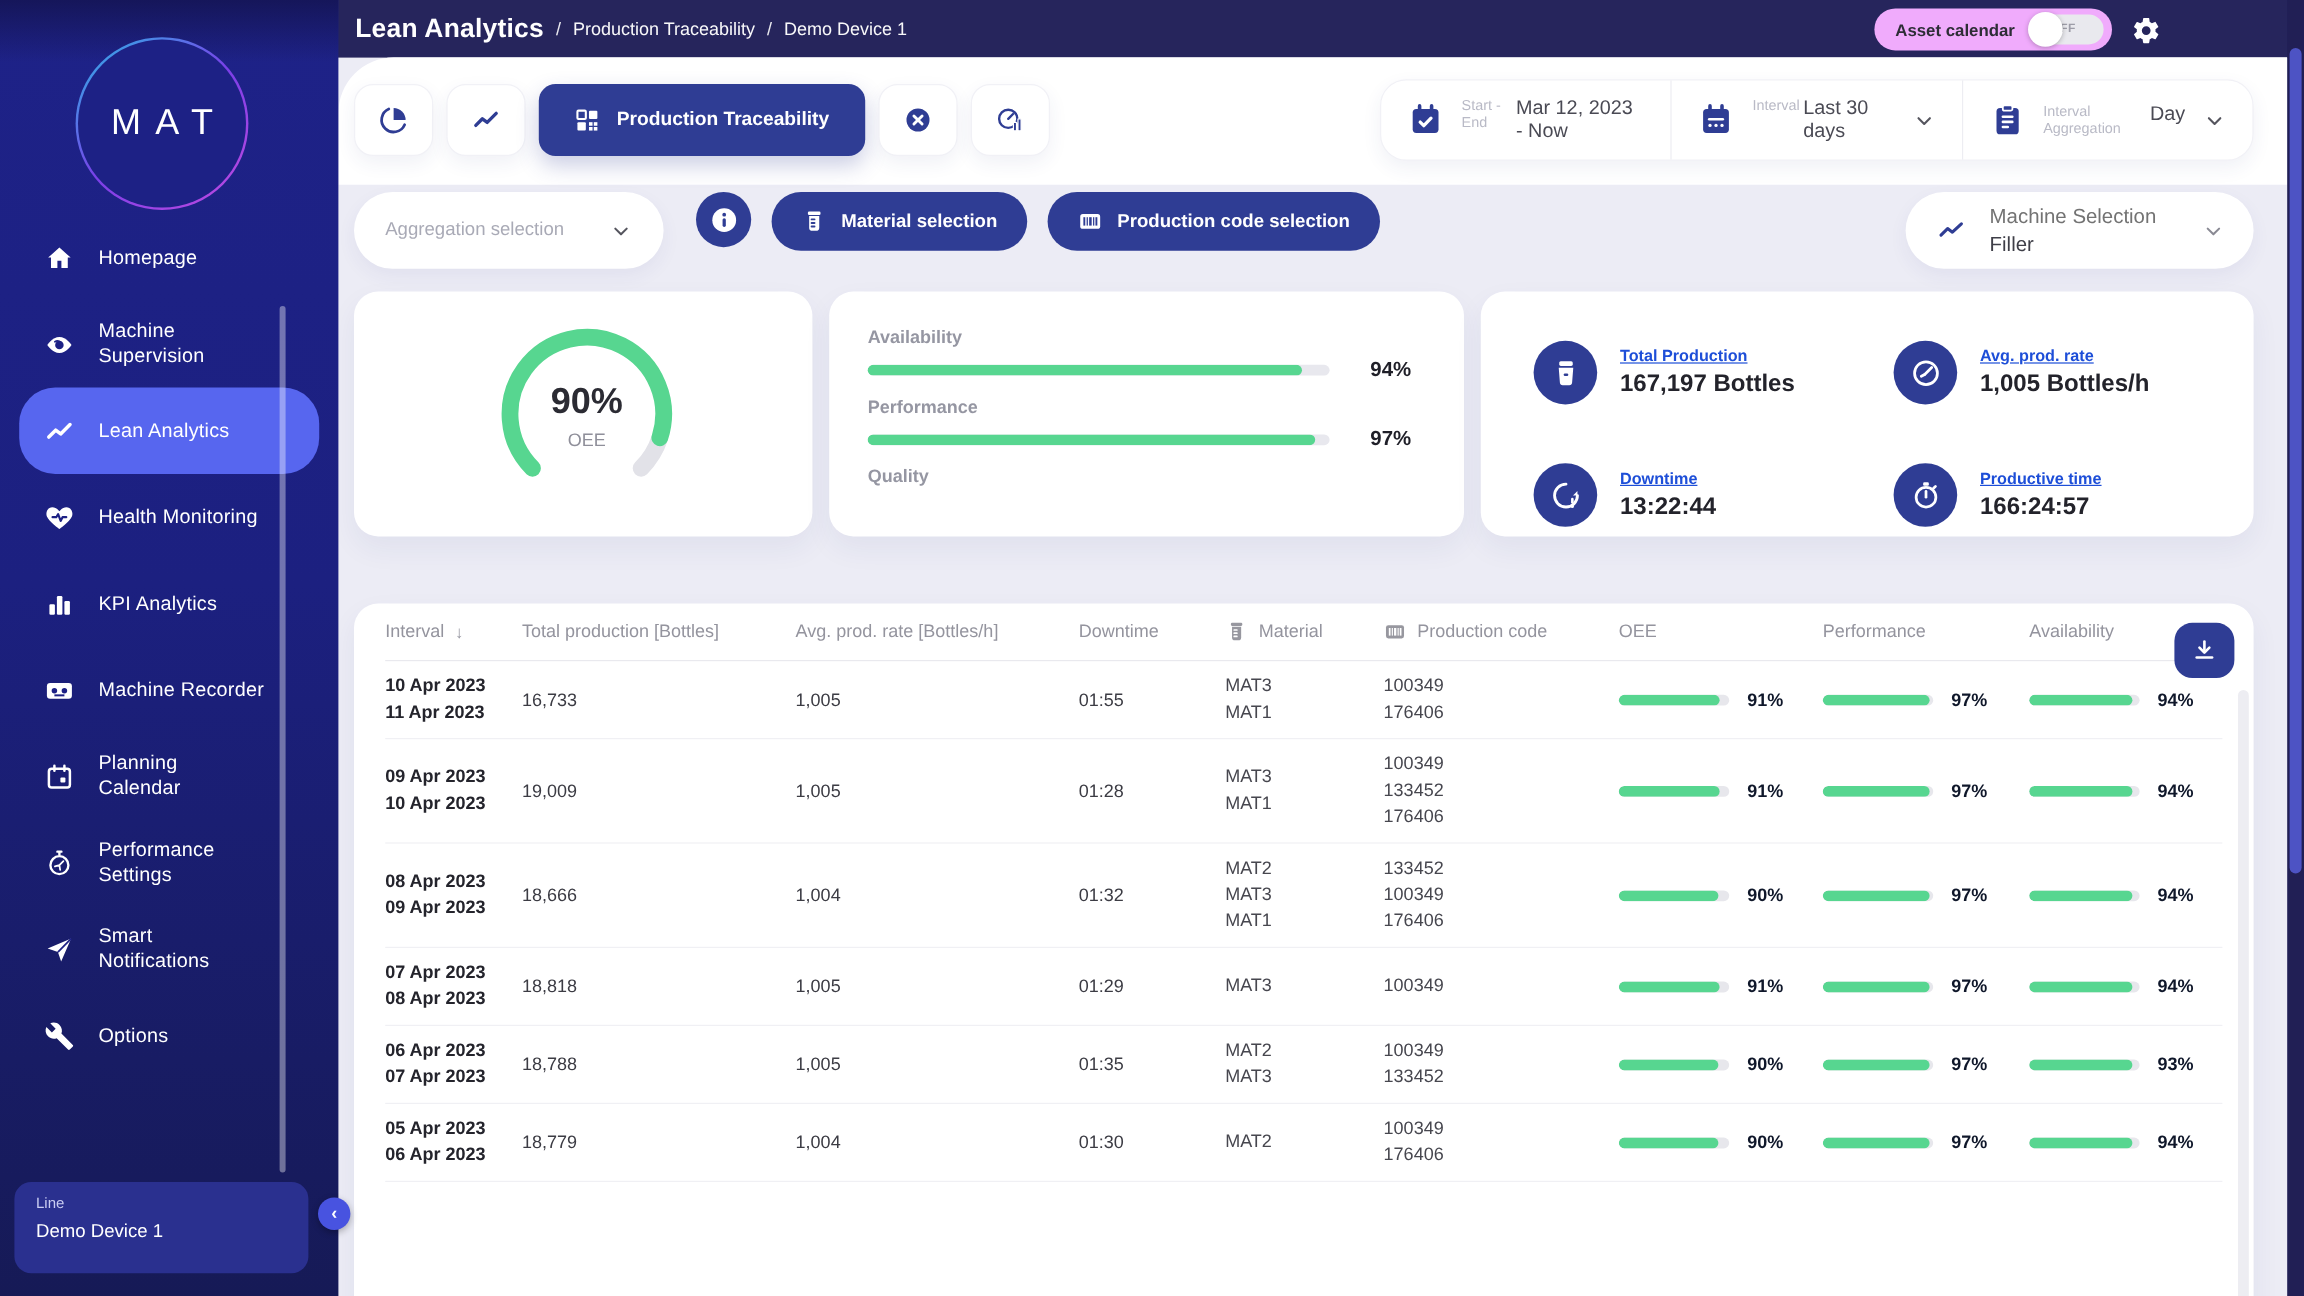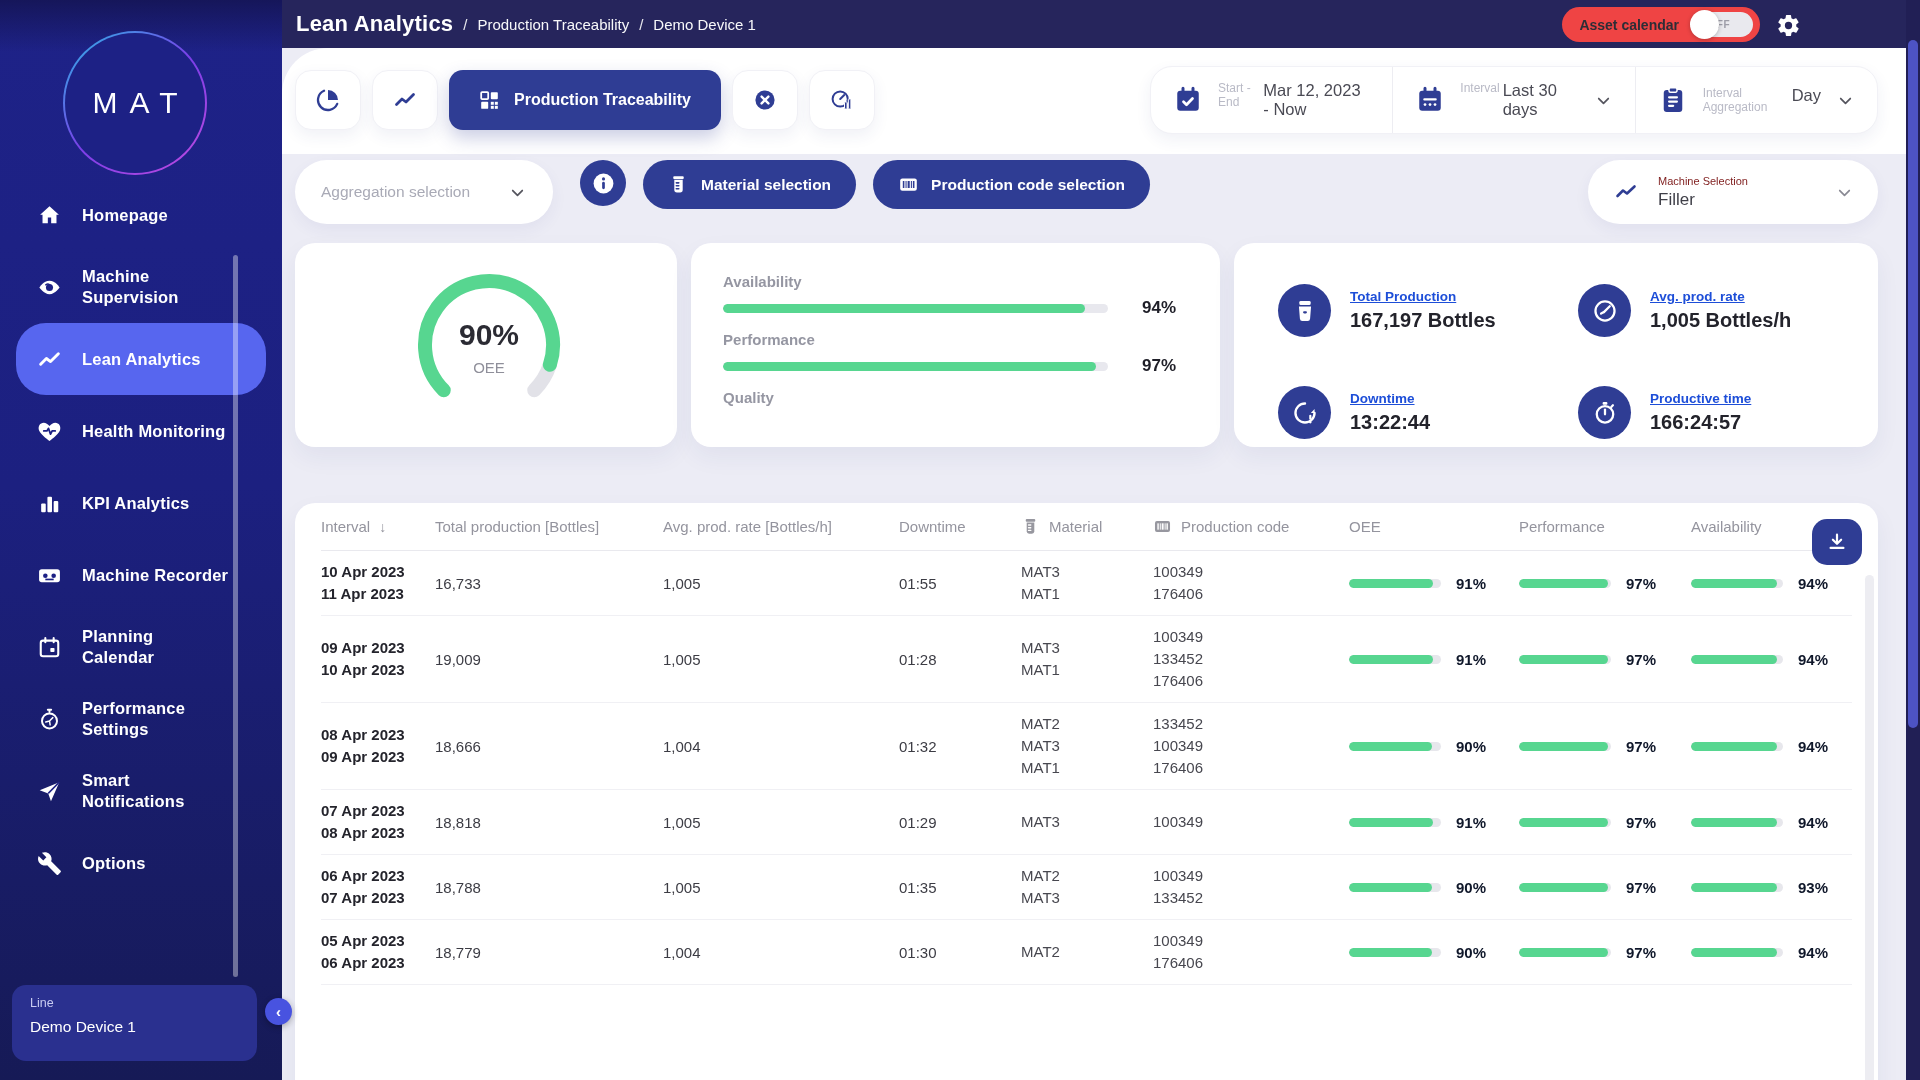--- a/index.html
+++ b/index.html
@@ -5,38 +5,38 @@
   * { margin:0; padding:0; box-sizing:border-box; }
   html,body { width:1920px; height:1080px; overflow:hidden; }
   body { font-family:"Liberation Sans", sans-serif; background:#ECECF5; position:relative; color:#26262E; }
 
   
   .topbar { position:absolute; left:0; top:0; width:1920px; height:48px; background:#26255C; z-index:1; }
   .breadcrumb { position:absolute; left:296px; top:0; height:48px; display:flex; align-items:center; gap:10px; color:#fff; }
   .breadcrumb .title { font-size:22px; font-weight:bold; letter-spacing:.2px; }
   .breadcrumb .sep { font-size:15px; opacity:.9; }
   .breadcrumb .crumb { font-size:15px; font-weight:500; opacity:.97; }
-  .asset-pill { position:absolute; right:160px; top:7px; height:35px; background:#ef4444; border-radius:18px; display:flex; align-items:center; gap:12px; padding:0 7px 0 17px; }
+  .asset-pill { position:absolute; right:160px; top:7px; height:35px; background:#f0abfc; border-radius:18px; display:flex; align-items:center; gap:12px; padding:0 7px 0 17px; }
   .asset-pill .lbl { font-size:14px; font-weight:bold; color:#2D2D36; }
   .toggle { position:relative; width:62px; height:25px; background:#E9E9EE; border-radius:13px; }
   .toggle .knob { position:absolute; left:-1px; top:-2px; width:29px; height:29px; background:#fff; border-radius:50%; box-shadow:0 1px 4px rgba(0,0,0,.25); }
   .toggle .state { position:absolute; right:23px; top:7px; font-size:10px; font-weight:bold; color:#9D9DA8; letter-spacing:.5px; }
   .gear-btn { position:absolute; right:118px; top:12px; width:26px; height:26px; background:none; border:none; cursor:pointer; color:#fff; }
 
   
   .sidebar { position:absolute; left:0; top:0; width:282px; height:1080px; background:linear-gradient(180deg,#1E2288 0%, #1C2080 45%, #161A56 100%); z-index:2; }
   .sidebar::before { content:""; position:absolute; left:0; top:0; right:0; height:52px; background:linear-gradient(180deg, rgba(14,12,52,.55), rgba(14,12,52,0)); }
   .logo-wrap { position:absolute; left:63px; top:31px; width:144px; height:144px; border-radius:50%; padding:2px;
     background:linear-gradient(140deg,#2BB8E6, #7A3FE8, #C44BE0); }
   .logo-inner { width:100%; height:100%; border-radius:50%; background:#1D2185; display:flex; align-items:center; justify-content:center; }
   .logo-text { color:#fff; font-size:30px; letter-spacing:12px; padding-left:12px; font-weight:400; }
   .nav { position:absolute; left:0; top:179px; width:282px; }
   .nav-item { display:flex; align-items:center; gap:20px; height:72px; margin:0 16px; padding:0 10px 0 20px; border-radius:30px; cursor:pointer; }
   .nav-item.active { background:#5766EF; }
-  .nav-item .nlabel { color:#fff; font-size:16.5px; font-weight:bold; line-height:21px; white-space:pre-line; letter-spacing:.2px; }
+  .nav-item .nlabel { color:#fff; font-size:16.5px; font-weight:normal; line-height:21px; white-space:pre-line; letter-spacing:.2px; }
   .nav-item .nicon { width:26px; height:26px; flex:0 0 26px; display:flex; align-items:center; justify-content:center; }
   .side-scroll { position:absolute; left:233px; top:255px; width:5px; height:722px; border-radius:3px; background:rgba(255,255,255,.38); }
   .device-card { position:absolute; left:12px; top:985px; width:245px; height:76px; background:#2A308F; border-radius:14px; padding:11px 18px; cursor:pointer; }
   .device-card .dlabel { color:#C9CCF2; font-size:12.5px; margin-bottom:8px; }
   .device-card .dvalue { color:#fff; font-size:15.5px; }
   .collapse-btn { position:absolute; left:265px; top:998px; width:27px; height:27px; border-radius:50%; background:#4853E0; border:none; color:#fff; font-size:15px; font-weight:bold; cursor:pointer; line-height:25px; text-align:center; box-shadow:0 2px 6px rgba(0,0,0,.3); }
 
   
   .panel { position:absolute; left:282px; top:48px; width:1624px; height:1032px; background:#ECECF5; border-top-left-radius:46px; z-index:1; }
   .panel::before { content:""; position:absolute; left:0; top:0; right:0; height:106px; background:#FFFFFF; border-top-left-radius:46px; }
@@ -56,21 +56,21 @@
   .sel-chev { margin-left:auto; color:#55555E; }
 
   
   .row2 { display:flex; align-items:flex-start; gap:17px; margin-top:27px; height:64px; position:relative; }
   .select-pill { width:258px; height:64px; background:#fff; border-radius:32px; display:flex; align-items:center; justify-content:space-between; padding:0 26px; cursor:pointer; box-shadow:0 6px 16px rgba(45,50,130,.06); }
   .select-pill .ph { color:#A9AAB6; font-size:15.5px; }
   .info-btn { width:46px; height:46px; border-radius:50%; background:#2F3D94; border:none; display:flex; align-items:center; justify-content:center; cursor:pointer; margin-left:10px; }
   .btn-dark { height:49px; border-radius:25px; background:#2F3D94; color:#fff; border:none; display:flex; align-items:center; gap:12px; padding:0 25px; font-size:15.5px; font-weight:bold; cursor:pointer; font-family:inherit; }
   .machine-pill { margin-left:auto; width:290px; height:64px; background:#fff; border-radius:32px; display:flex; align-items:center; gap:20px; padding:0 24px 0 26px; cursor:pointer; box-shadow:0 6px 16px rgba(45,50,130,.06); }
   .machine-pill .mtexts { display:flex; flex-direction:column; gap:3px; }
-  .machine-pill .mlabel { font-size:11px; color:#7f1d1d; }
+  .machine-pill .mlabel { font-size:17px; color:#737373; }
   .machine-pill .mvalue { font-size:17px; color:#3F3F48; }
   .machine-pill .sel-chev { margin-left:auto; }
 
   
   .cards { display:flex; gap:14px; margin-top:19px; height:204px; }
   .card { background:#fff; border-radius:20px; box-shadow:0 10px 24px rgba(40,45,120,.06); position:relative; }
   .gauge-card { width:388px; }
   .gauge-wrap { position:absolute; left:109px; top:17px; width:170px; height:170px; }
   .gauge-center { position:absolute; left:0; top:58px; width:170px; text-align:center; }
   .gauge-val { font-size:30px; font-weight:bold; color:#2B2B33; }

